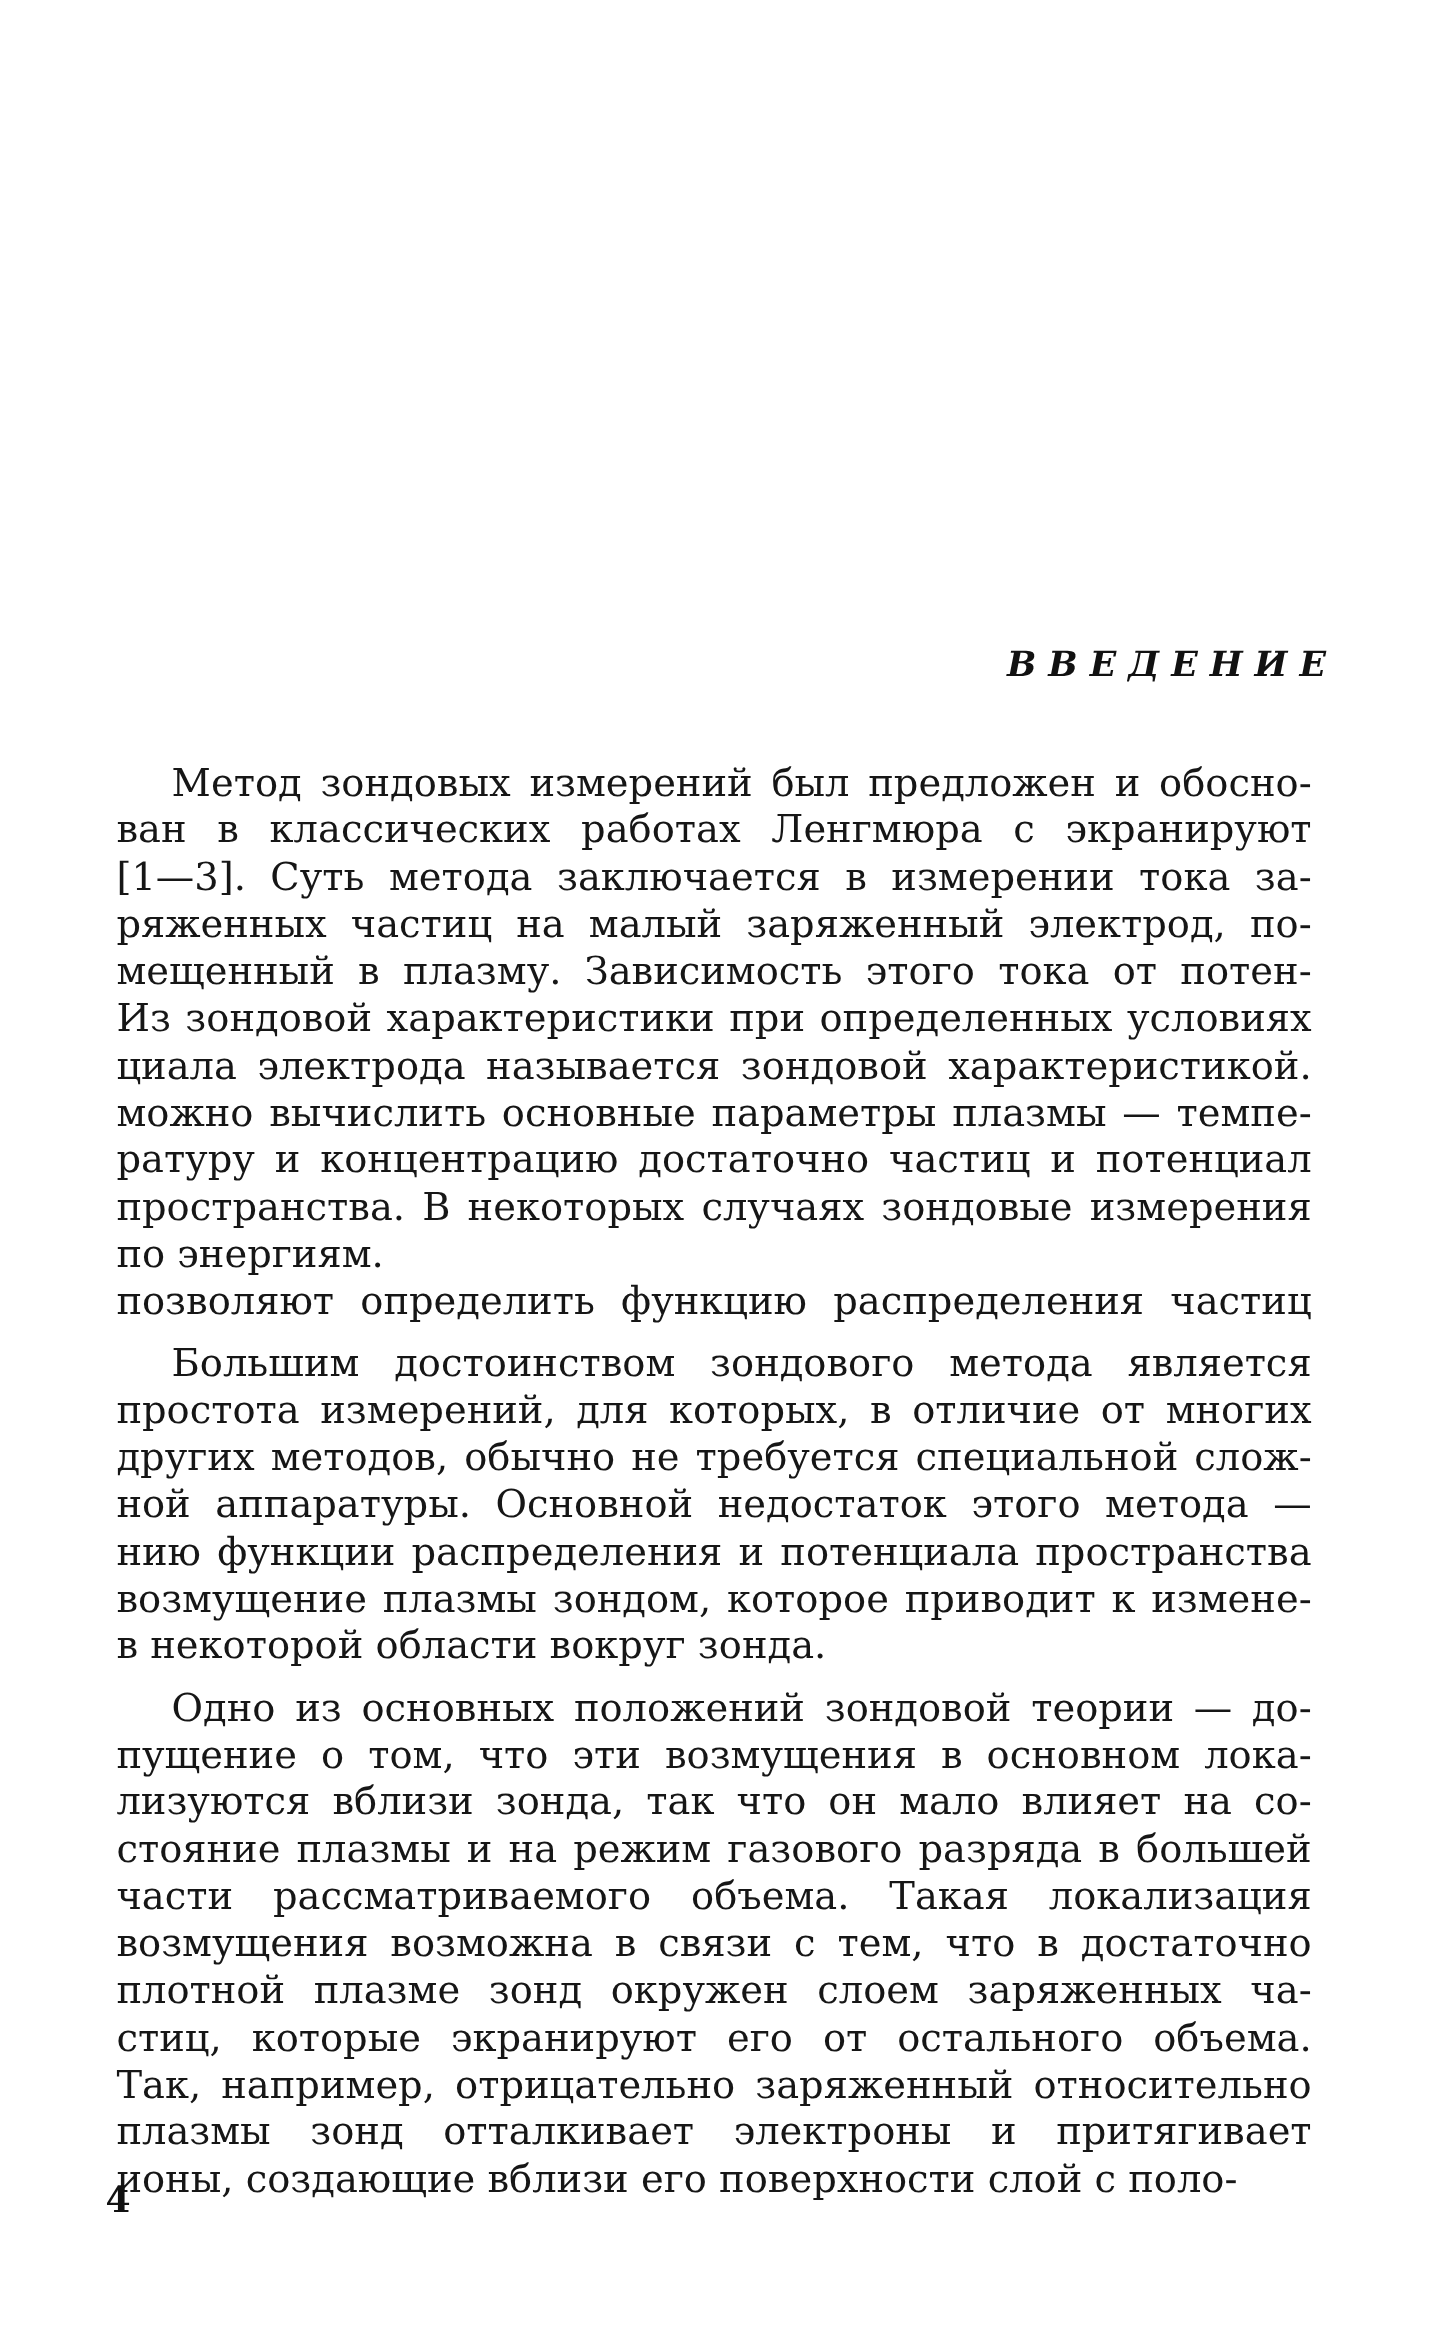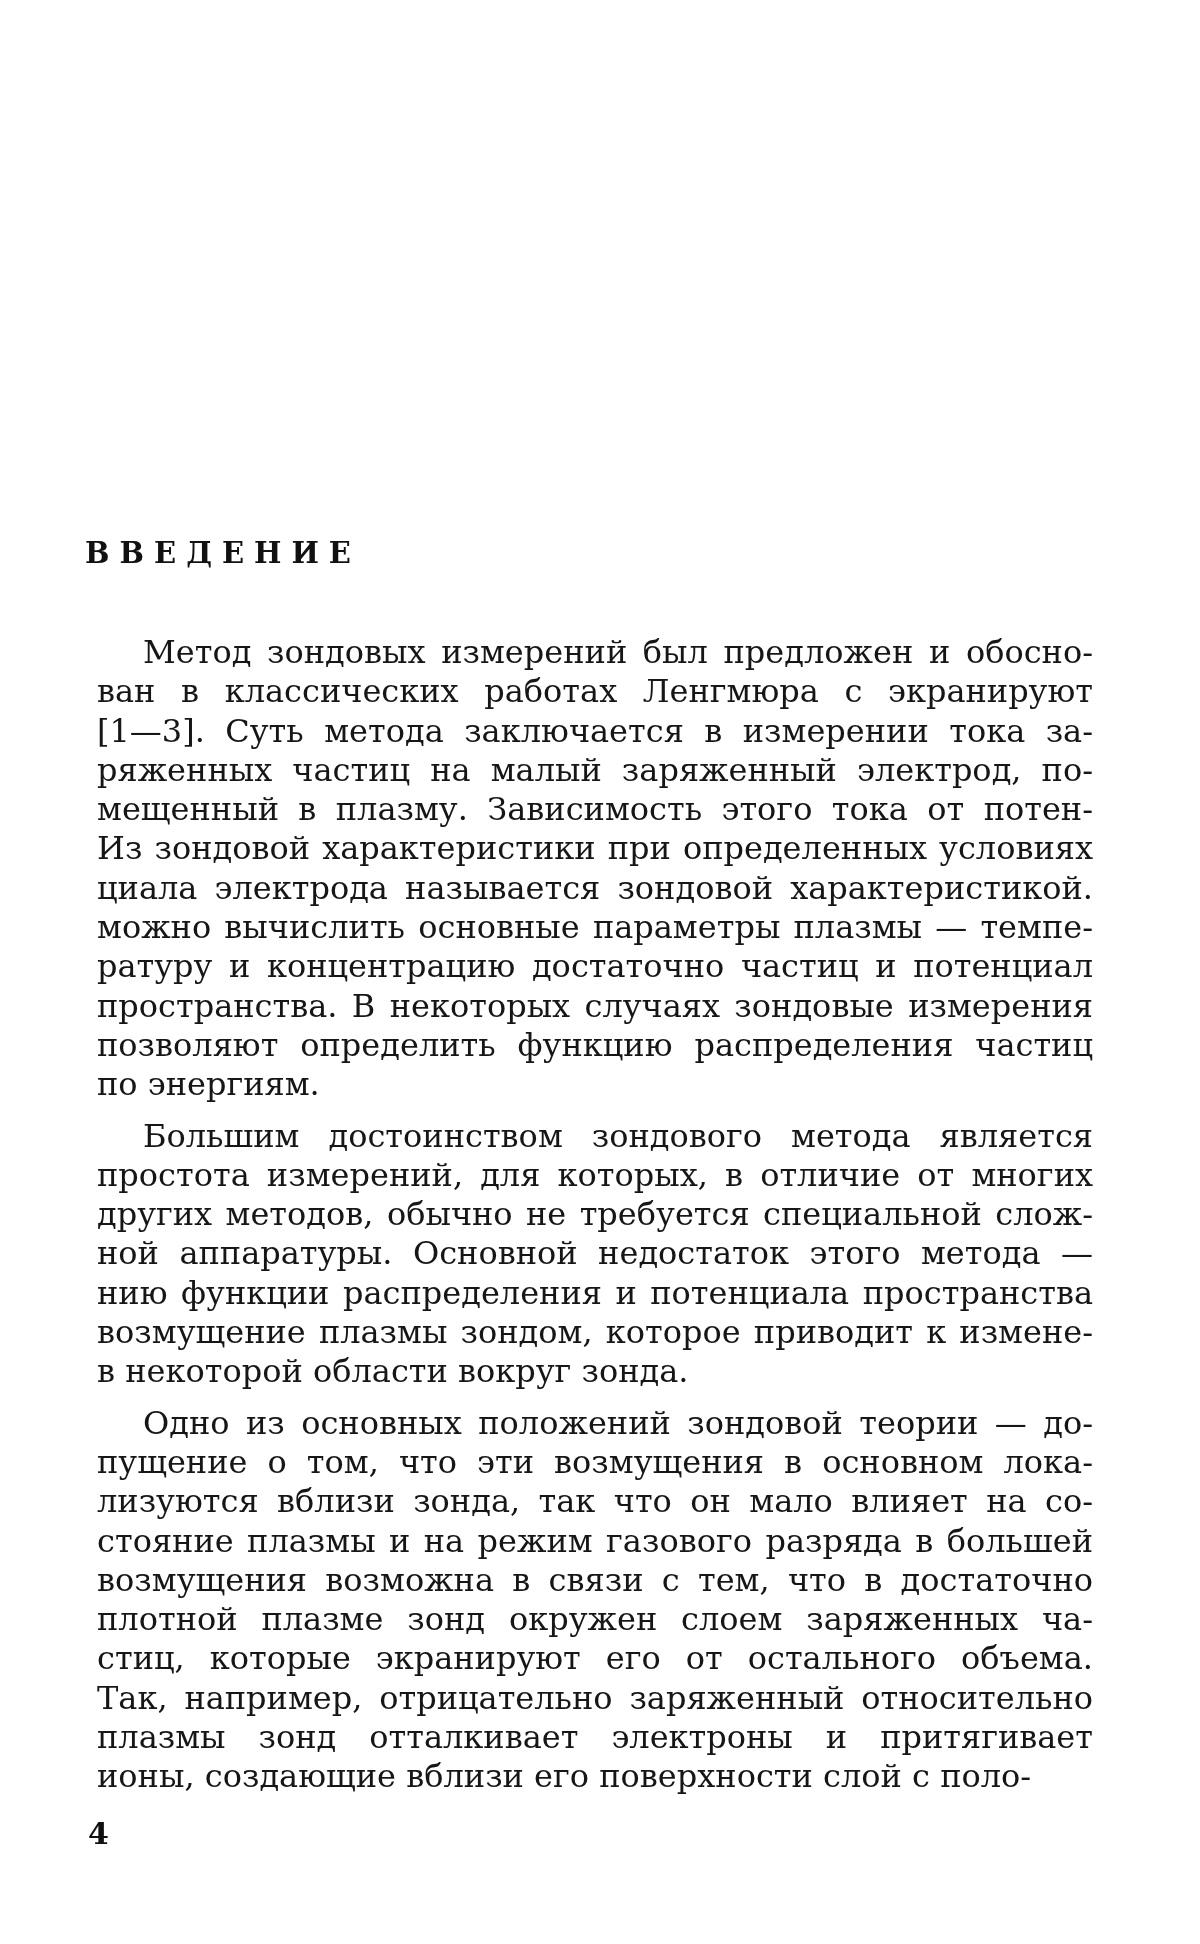--- a/index.html
+++ b/index.html
@@ -16,28 +16,29 @@
     color: #161616;
     font-family: "DejaVu Serif", "Liberation Serif", serif;
     overflow: hidden;
   }
   .title {
     position: absolute;
     top: 536px;
     left: 85px;
     width: 1020px;
     margin: 0;
-    text-align: left;
+    text-align: right;
     font-size: 29px;
     font-weight: bold;
     letter-spacing: 10px;
     margin-right: 0;
     padding: 0;
     color: #111111;
     white-space: nowrap;
+    font-style: italic;
   }
   
   .title span { margin-right: -10px; }
   .textblock {
     position: absolute;
     top: 621px;
     left: 85px;
     width: 1020px;
     font-size: 32px;
     line-height: 39.3px;
@@ -76,37 +77,38 @@
         <div class="line firstline">Метод зондовых измерений был предложен и обосно-</div>
         <div class="line">ван в классических работах Ленгмюра с экранируют</div>
         <div class="line">[1—3]. Суть метода заключается в измерении тока за-</div>
         <div class="line">ряженных частиц на малый заряженный электрод, по-</div>
         <div class="line">мещенный в плазму. Зависимость этого тока от потен-</div>
         <div class="line">Из зондовой характеристики при определенных условиях</div>
         <div class="line">циала электрода называется зондовой характеристикой.</div>
         <div class="line">можно вычислить основные параметры плазмы — темпе-</div>
         <div class="line">ратуру и концентрацию достаточно частиц и потенциал</div>
         <div class="line">пространства. В некоторых случаях зондовые измерения</div>
+        <div class="line lastline">по энергиям.</div>
         <div class="line">позволяют определить функцию распределения частиц</div>
-        <div class="line lastline">по энергиям.</div>
       </div>
       <div class="para">
         <div class="line firstline">Большим достоинством зондового метода является</div>
         <div class="line">простота измерений, для которых, в отличие от многих</div>
         <div class="line">других методов, обычно не требуется специальной слож-</div>
         <div class="line">ной аппаратуры. Основной недостаток этого метода —</div>
         <div class="line">нию функции распределения и потенциала пространства</div>
         <div class="line">возмущение плазмы зондом, которое приводит к измене-</div>
         <div class="line lastline">в некоторой области вокруг зонда.</div>
       </div>
       <div class="para">
         <div class="line firstline">Одно из основных положений зондовой теории — до-</div>
         <div class="line">пущение о том, что эти возмущения в основном лока-</div>
         <div class="line">лизуются вблизи зонда, так что он мало влияет на со-</div>
         <div class="line">стояние плазмы и на режим газового разряда в большей</div>
+        <div class="line">части рассматриваемого объема. Такая локализация</div>
         <div class="line">возмущения возможна в связи с тем, что в достаточно</div>
         <div class="line">плотной плазме зонд окружен слоем заряженных ча-</div>
         <div class="line">стиц, которые экранируют его от остального объема.</div>
         <div class="line">Так, например, отрицательно заряженный относительно</div>
         <div class="line">плазмы зонд отталкивает электроны и притягивает</div>
         <div class="line lastline">ионы, создающие вблизи его поверхности слой с поло-</div>
       </div>
     </div>
 
   <div class="pagenum">4</div>

